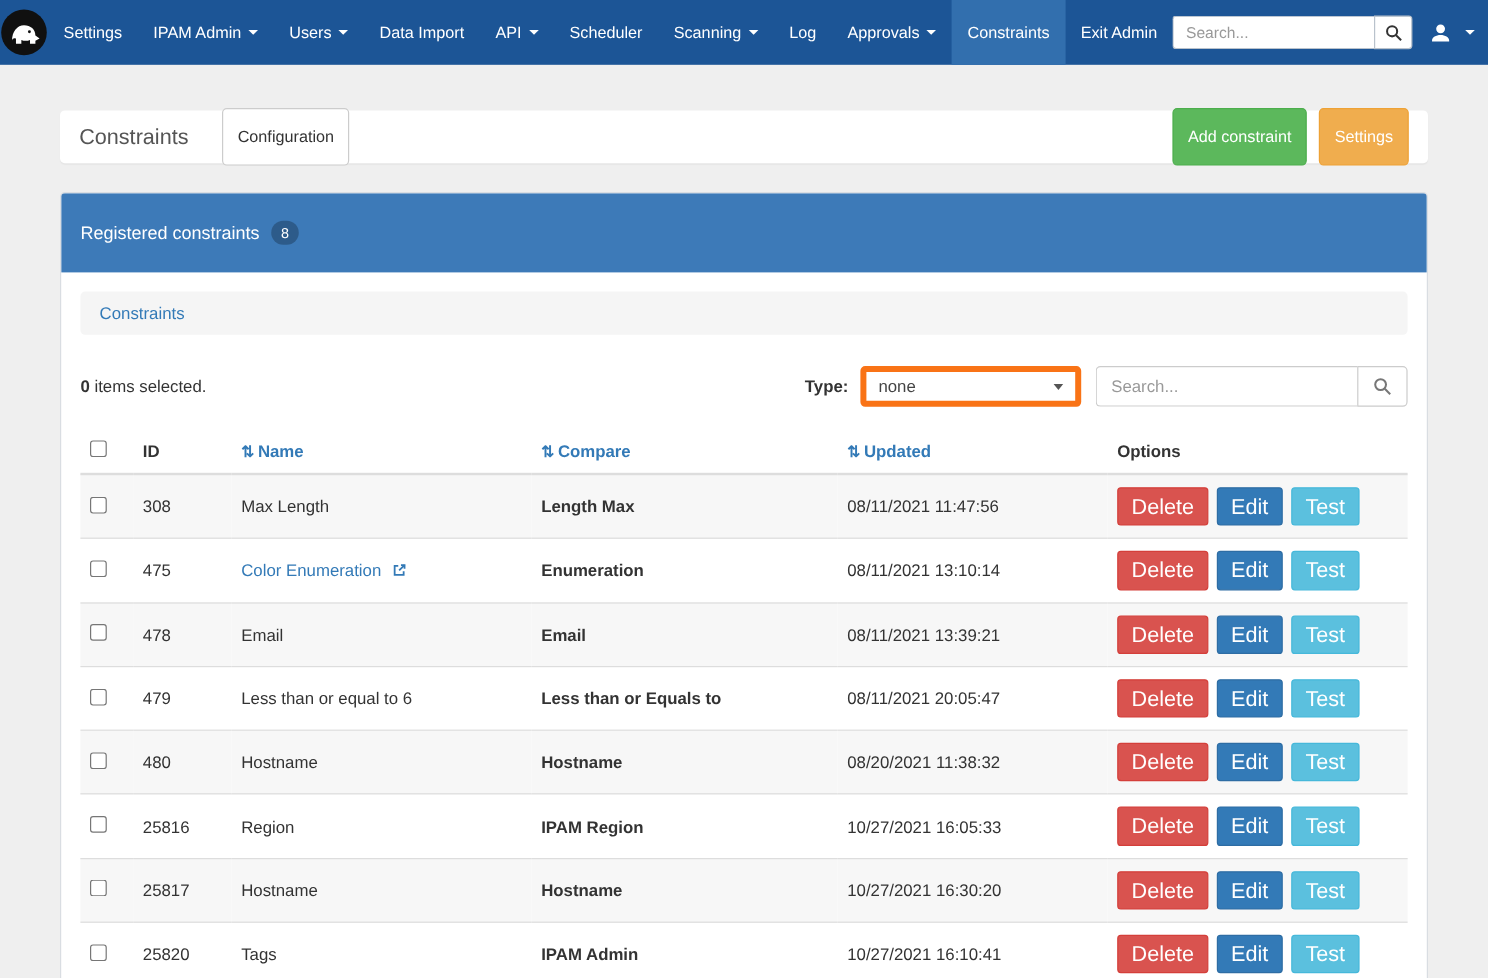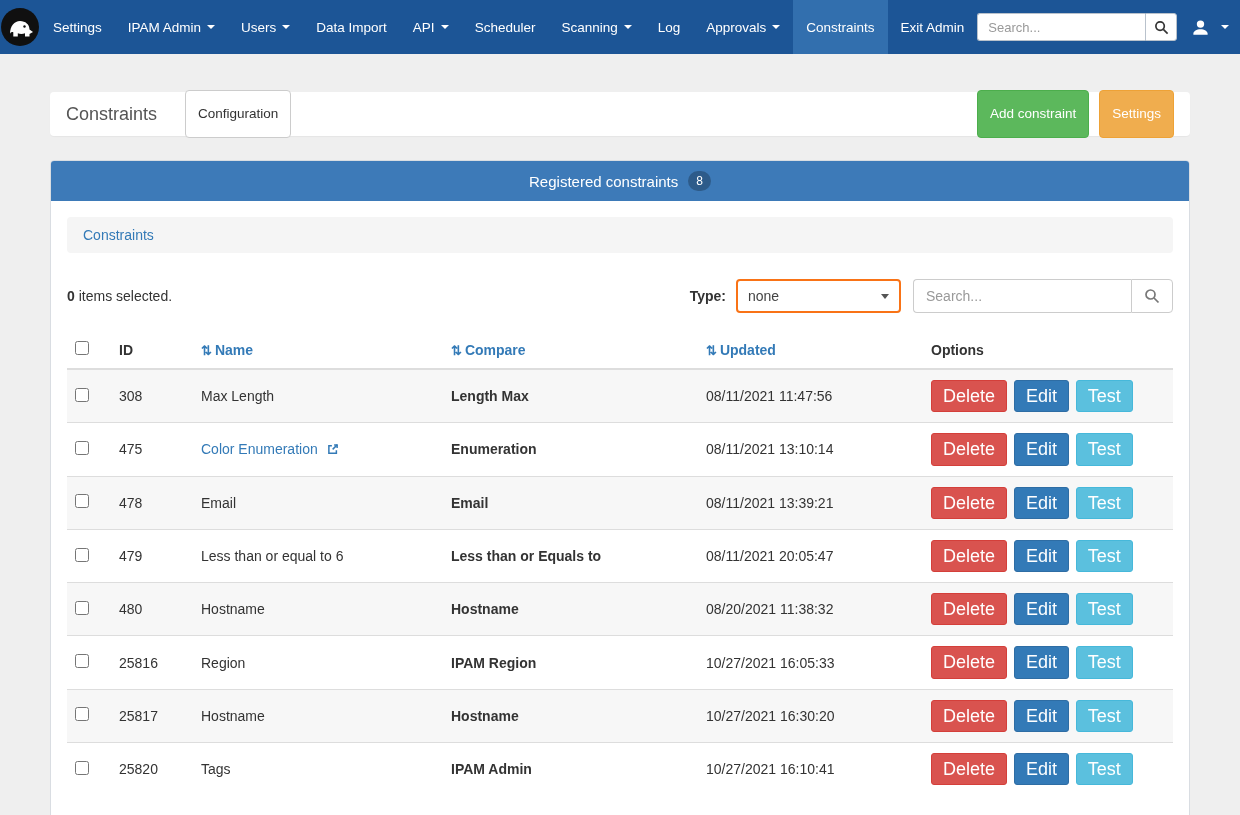--- a/index.html
+++ b/index.html
@@ -97,24 +97,23 @@
     margin-top: 24px;
     background: #fff;
     border: 1px solid #d9dde2;
     border-radius: 4px;
     overflow: hidden;
   }
   .panel-heading {
     background: #3d7ab8;
     color: #fff;
     font-size: 15px;
-    padding: 10px 16px;
+    padding: 23px 16px;
     display: flex;
     align-items: center;
-    justify-content: center;
   }
   .badge {
     display: inline-block;
     margin-left: 10px;
     background: rgba(0,0,0,0.25);
     color: #fff;
     font-size: 12px;
     line-height: 1;
     padding: 4px 8px;
     border-radius: 10px;
@@ -133,22 +132,22 @@
     display: flex;
     align-items: center;
     justify-content: space-between;
     padding: 10px 0 18px;
   }
   .selected-info { color: #333; }
   .selected-info b { font-weight: bold; }
   .toolbar-right { display: flex; align-items: center; }
   .type-label { font-weight: bold; margin-right: 10px; }
   .select {
-    width: 165px; height: 34px;
-    border: 2px solid #f97316;
+    width: 184px; height: 34px;
+    border: 5px solid #f97316;
     border-radius: 4px;
     background: #fff;
     display: flex;
     align-items: center;
     justify-content: space-between;
     padding: 0 10px;
     cursor: pointer;
     margin-right: 12px;
     color: #444;
   }

